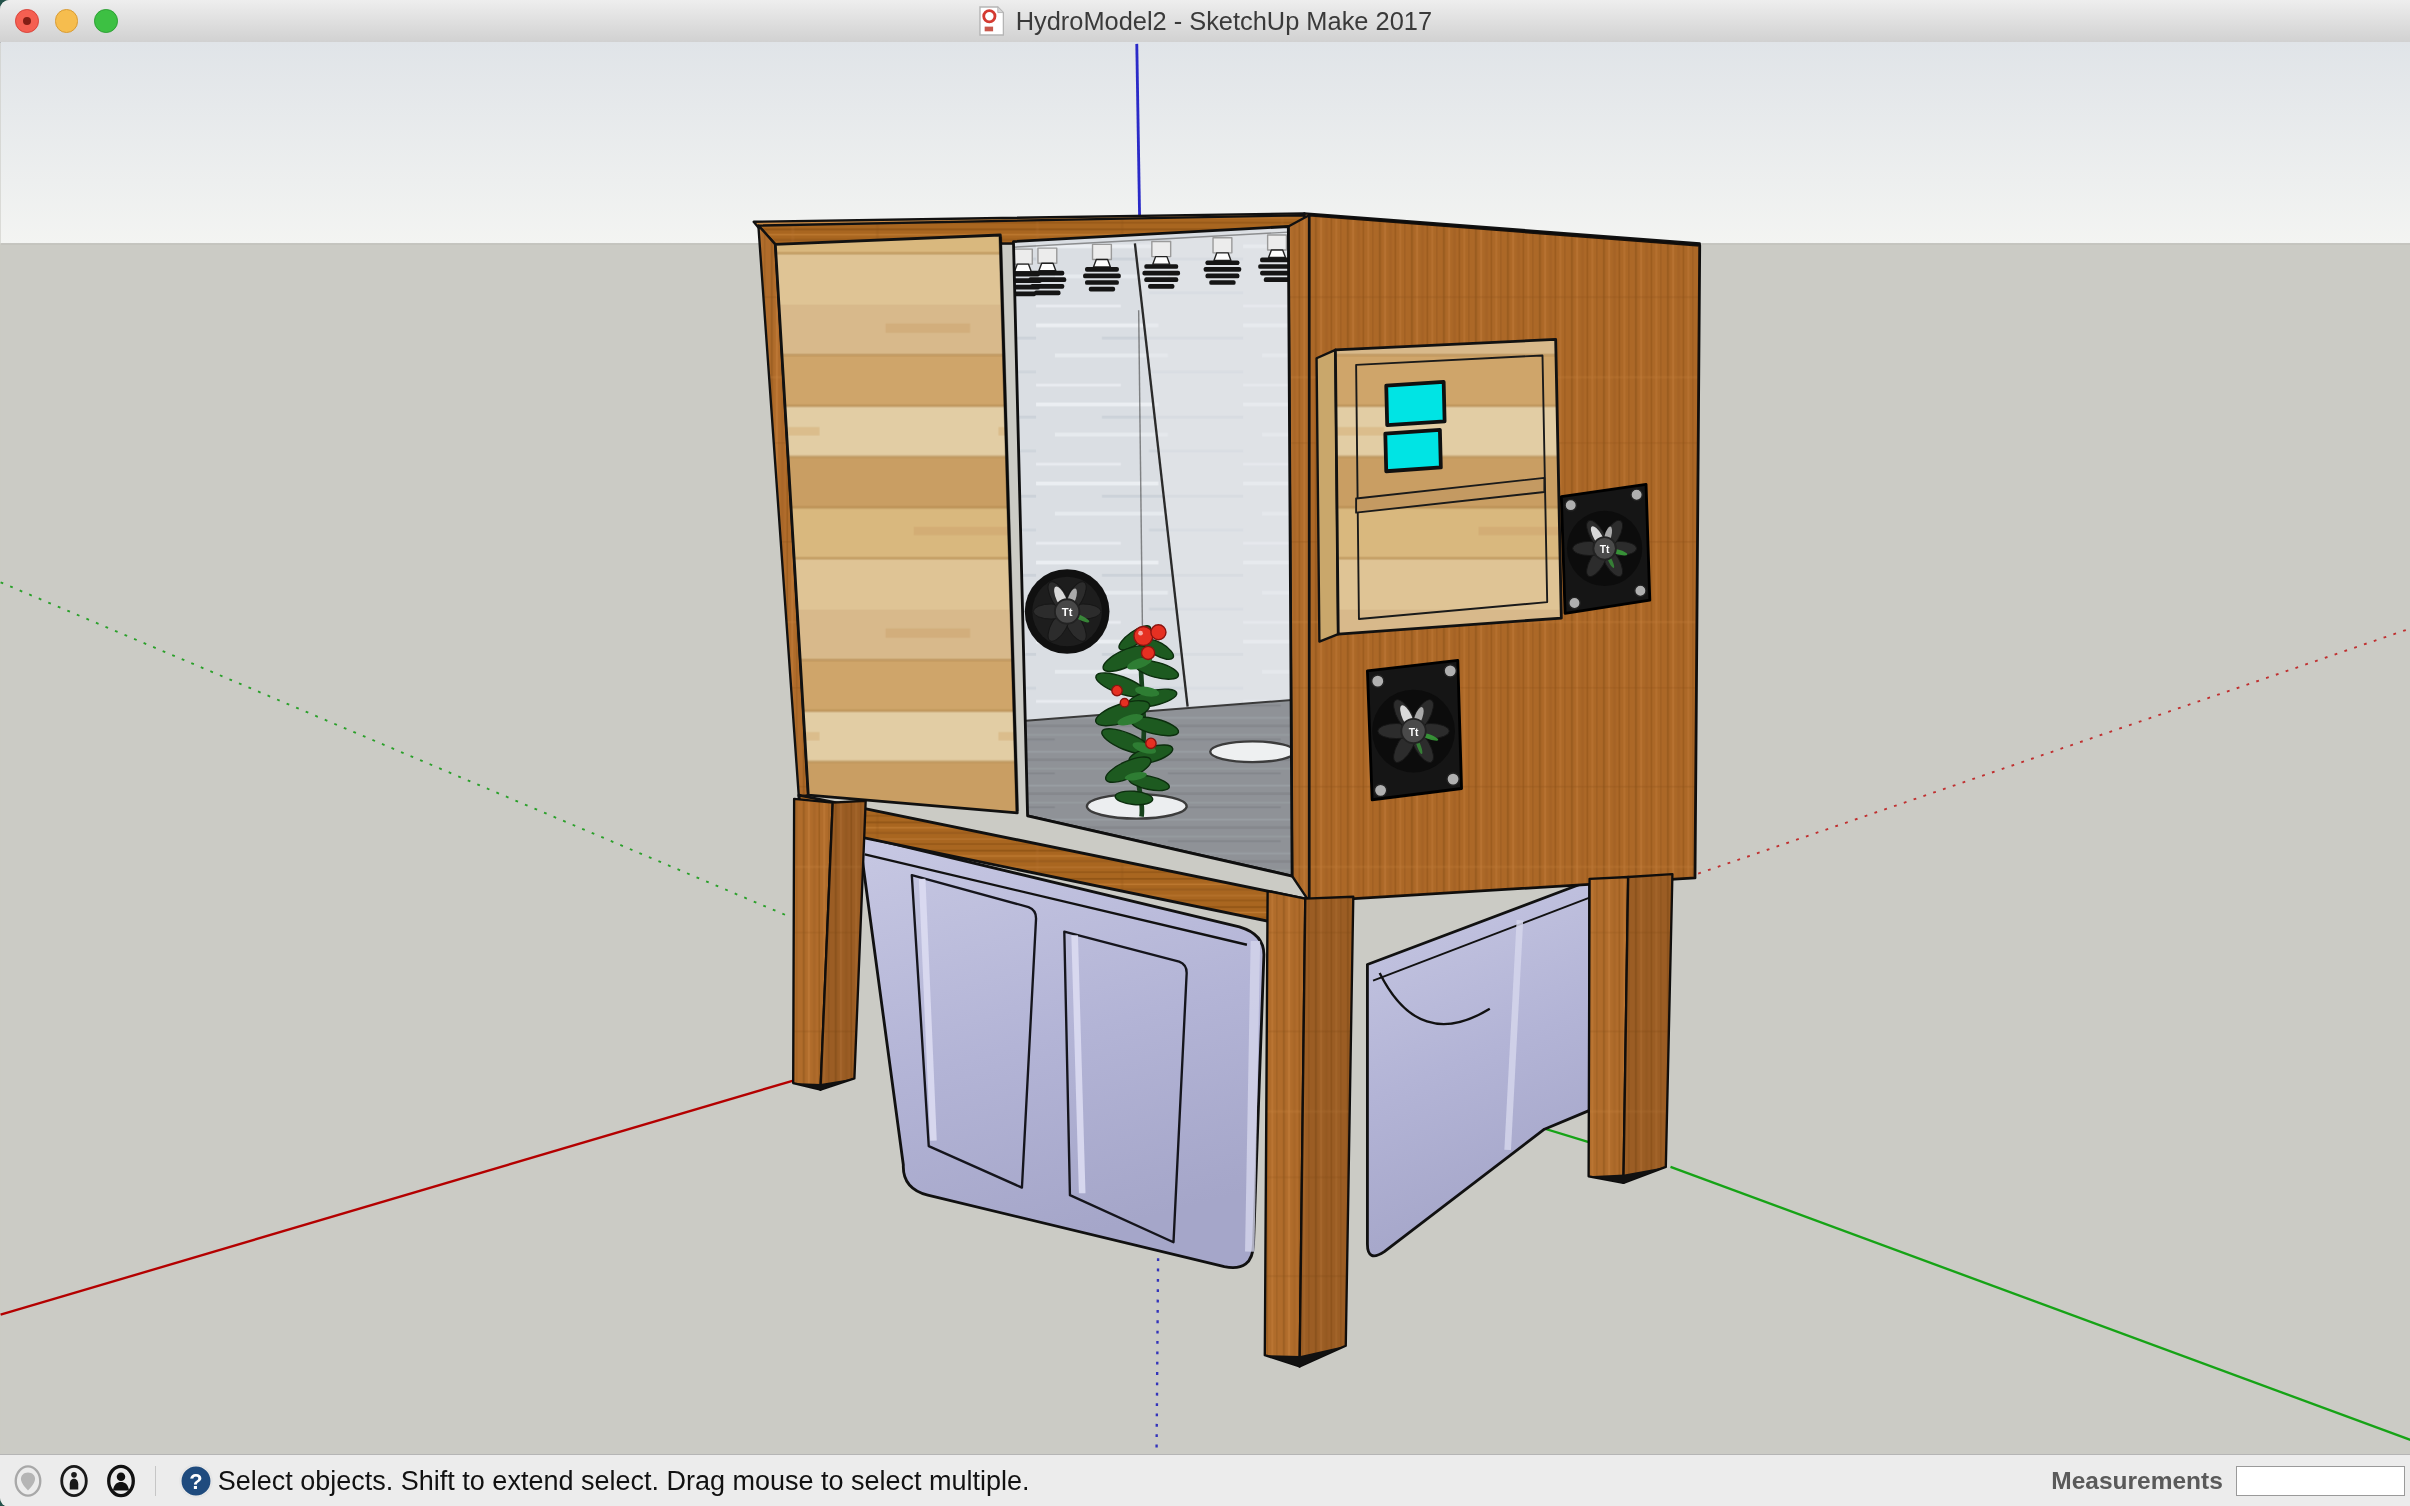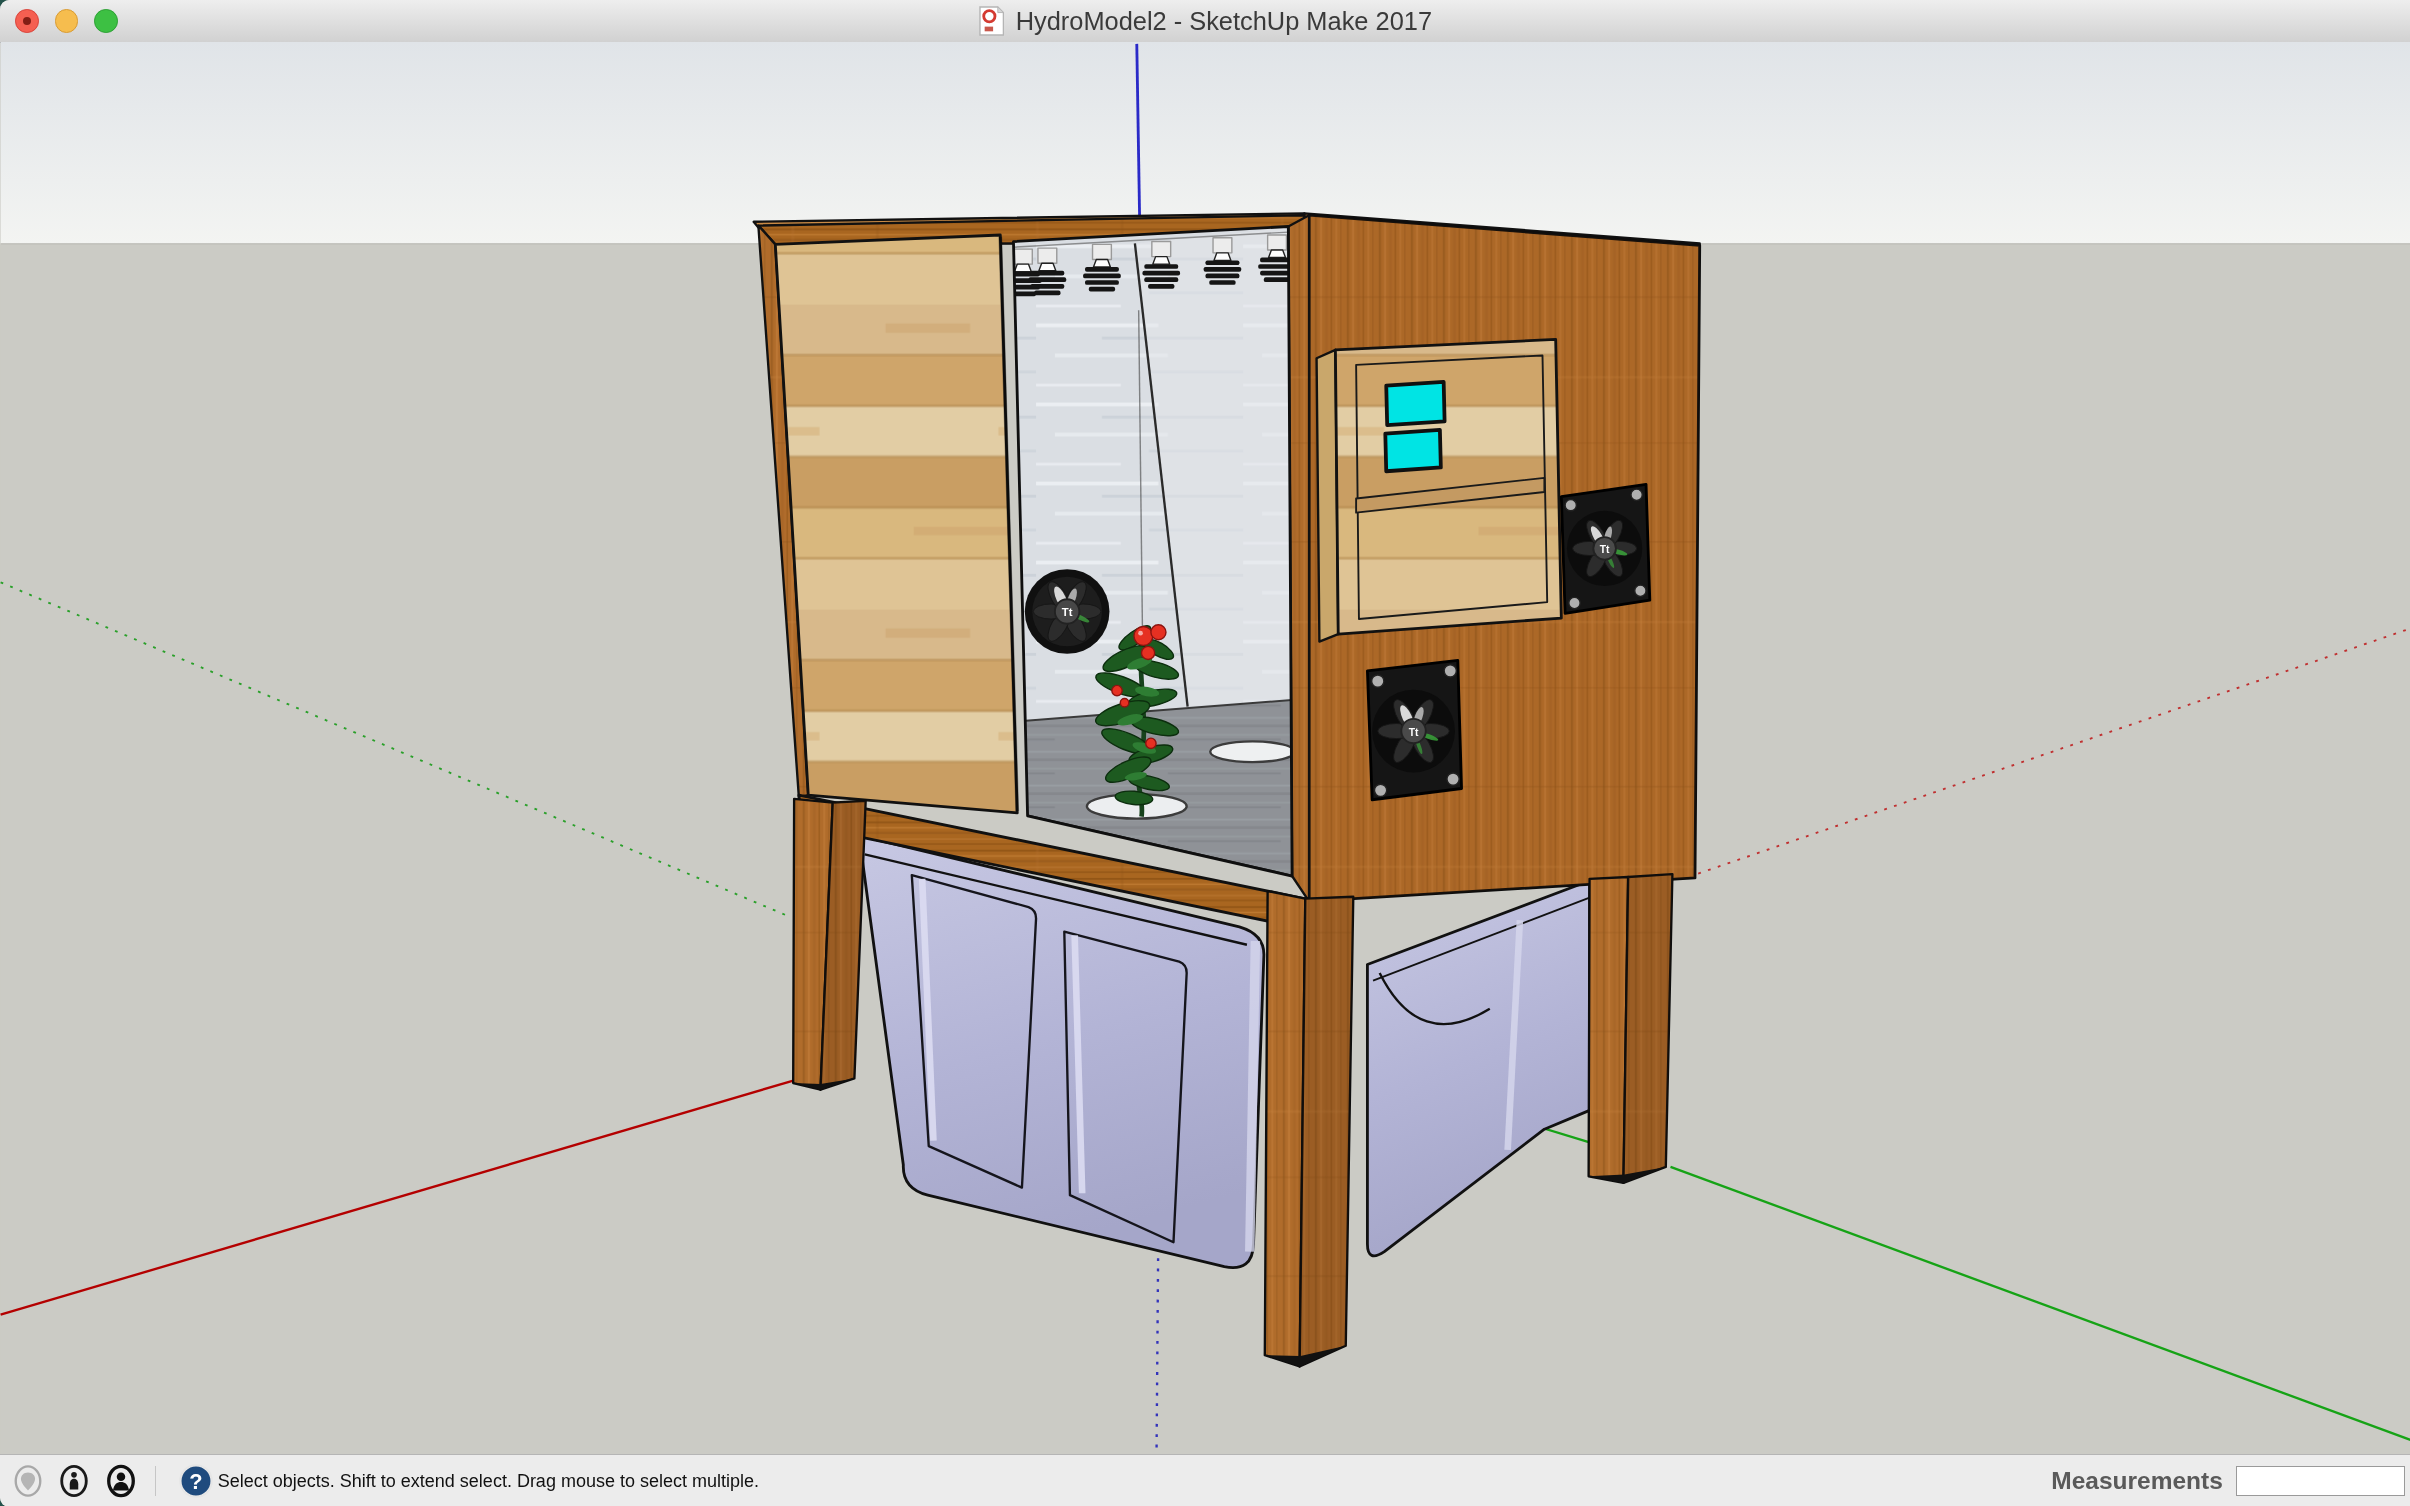--- a/index.html
+++ b/index.html
@@ -19,21 +19,21 @@
   .light.green{background:#3dc043;border:0.9px solid #2da035;}
   .titlewrap{display:flex;align-items:center;gap:11.3px;}
   .titletext{font-size:25.4px;color:#3a3a3a;}
   
   #viewport{position:absolute;top:42px;left:0;width:2411px;height:1412px;}
   
   #statusbar{position:absolute;left:0;bottom:0;width:2411px;height:52px;background:#ececec;
              border-top:0.9px solid #b5b5b5;display:flex;align-items:center;}
   .sb-icons{display:flex;align-items:center;gap:12.2px;padding-left:11.3px;}
   .sb-divider{width:0.9px;height:30px;background:#c6c6c6;margin:0 9.4px 0 5.6px;}
-  .sb-msg{font-size:18px;color:#111;margin-left:3.8px;white-space:nowrap;}
+  .sb-msg{font-size:27px;color:#111;margin-left:3.8px;white-space:nowrap;}
   .sb-right{margin-left:auto;display:flex;align-items:center;gap:13px;padding-right:5.6px;}
   .sb-meas-label{font-size:24.5px;color:#5a5a5a;font-weight:bold;}
   .sb-meas-input{width:160px;height:28px;border:0.9px solid #9a9a9a;background:#fff;
                  font-size:22.6px;font-family:"Liberation Sans",sans-serif;padding:0 3.8px;}
   .sb-icon{display:block;}
 </style>
 </head>
 <body>
 
 <div id="window">

